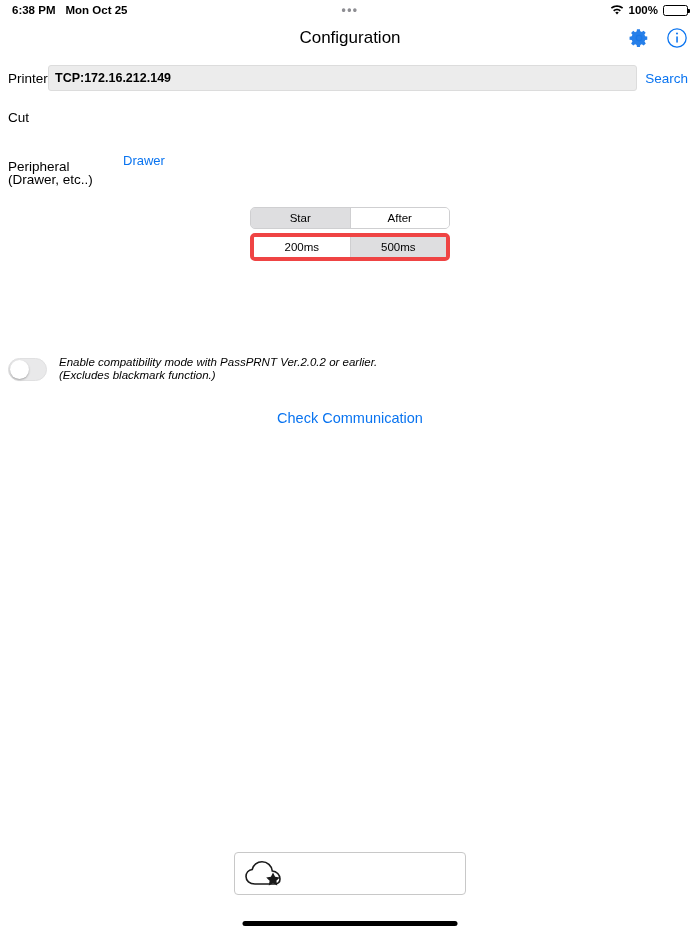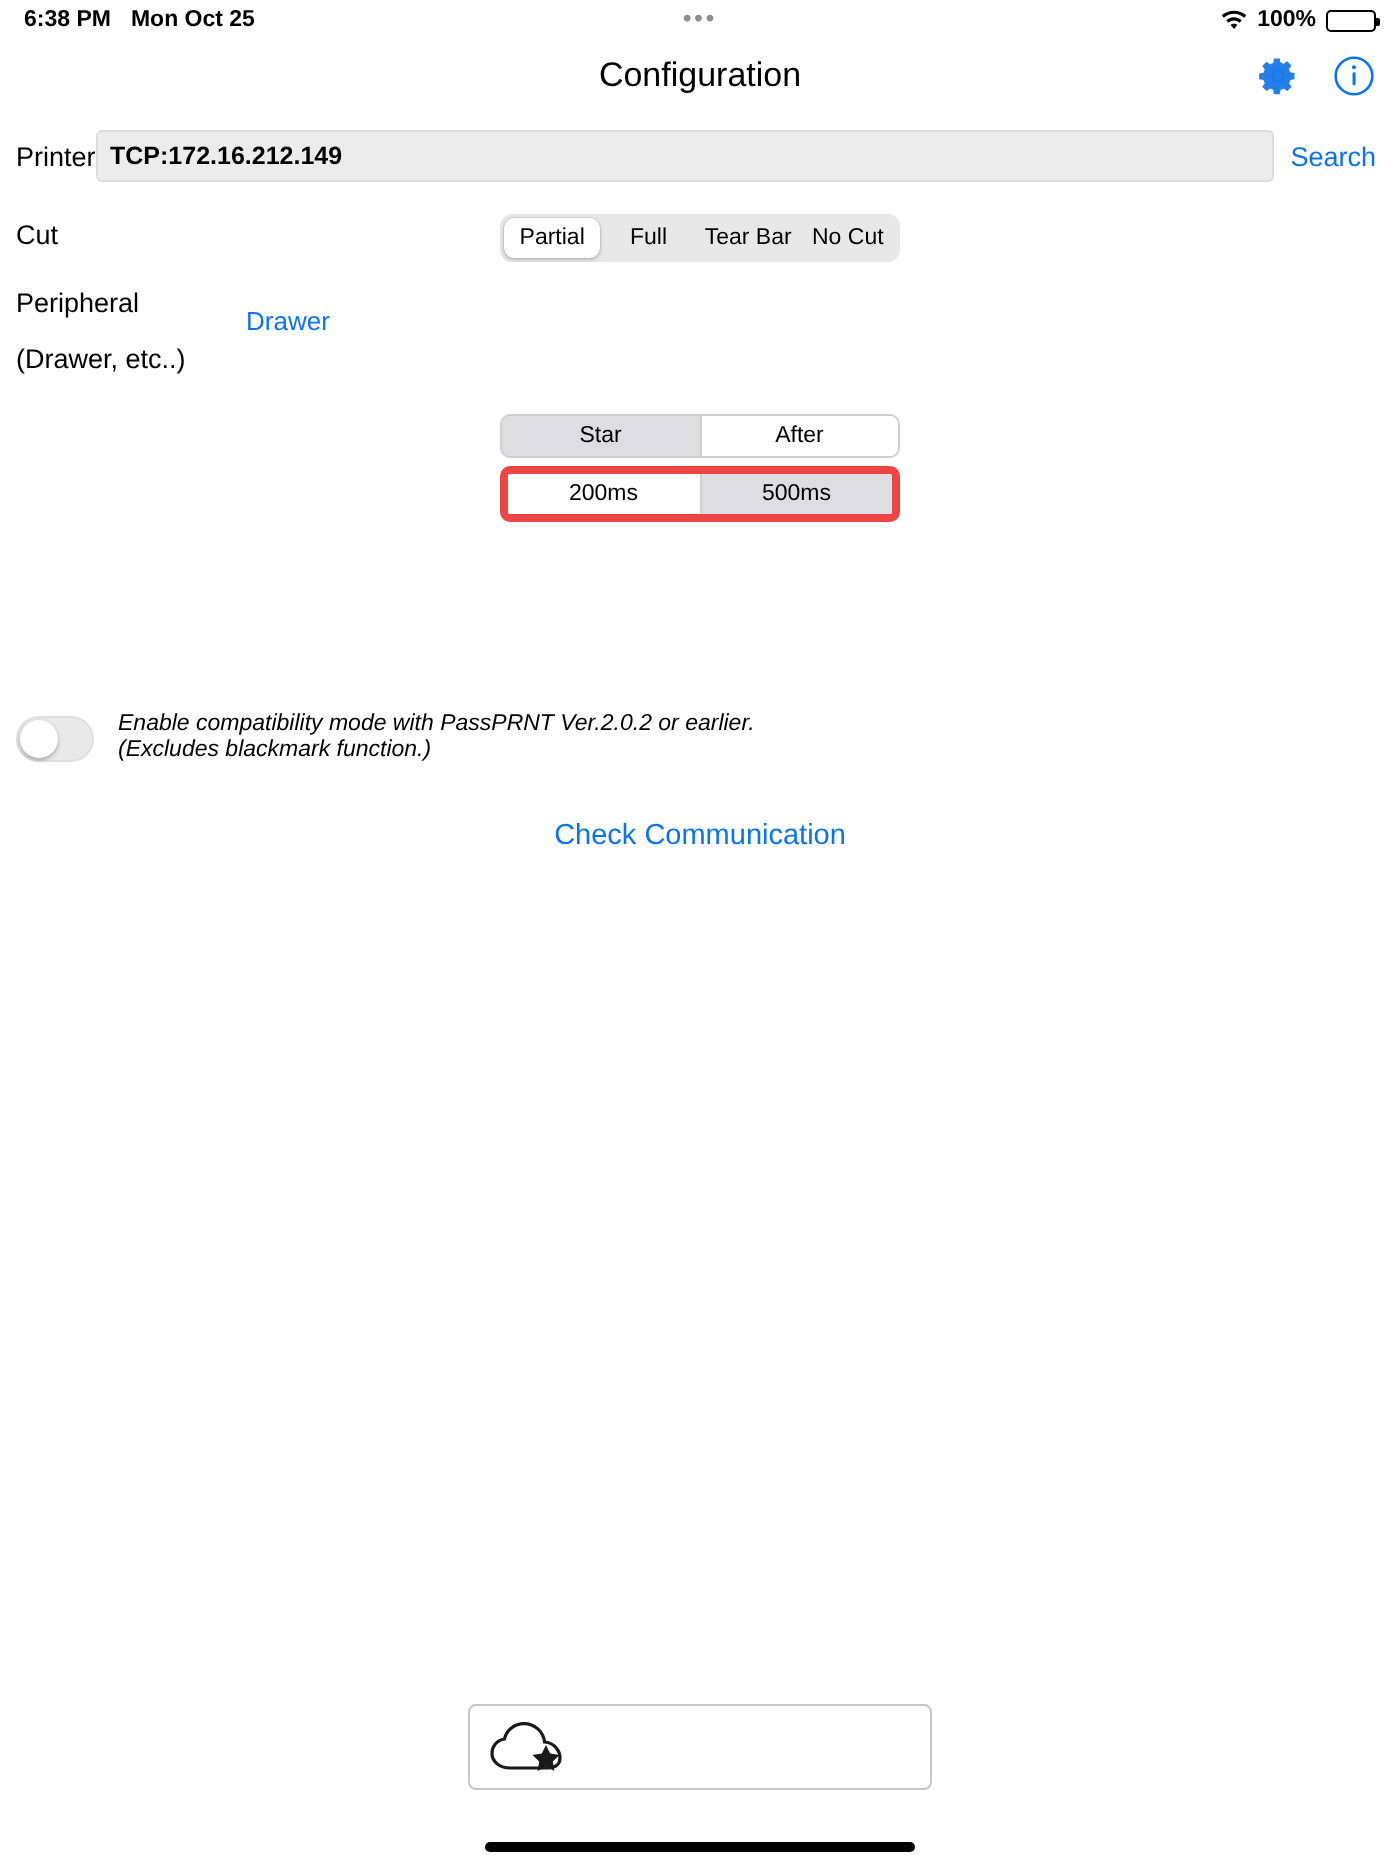--- a/index.html
+++ b/index.html
@@ -167,21 +167,21 @@
   .cut-seg {
     position: absolute;
     left: 250px; top: 0;
     width: 200px;
   }
   .cut-seg .seg { flex: 1 1 0; padding: 1px 4px; }
 
   
   .peripheral-label {
     position: absolute;
-    left: 8px; top: 144px;
+    left: 8px; top: 159px;
     font-size: 13.5px;
   }
   .peripheral-sub {
     position: absolute;
     left: 8px; top: 172px;
     font-size: 13.5px;
   }
   .drawer-link {
     position: absolute;
     left: 123px; top: 153px;
@@ -339,26 +339,20 @@
   </div>
 
   <div class="printer-row">
     <span class="printer-label">Printer</span>
     <div class="printer-field" placeholder="TCP:172.16.212.149">TCP:172.16.212.149</div>
     <span class="search-link">Search</span>
   </div>
 
   <div class="cut-row">
     <span class="cut-label">Cut</span>
-    <div class="segmented cut-seg">
-      <div class="seg active">Partial</div>
-      <div class="seg">Full</div>
-      <div class="seg">Tear Bar</div>
-      <div class="seg">No Cut</div>
-    </div>
   </div>
 
   <span class="peripheral-label">Peripheral</span>
   <span class="peripheral-sub">(Drawer, etc..)</span>
   <span class="drawer-link">Drawer</span>
 
   <div class="timing-seg-1">
     <div class="tseg">Star</div>
     <div class="tseg active">After</div>
   </div>

